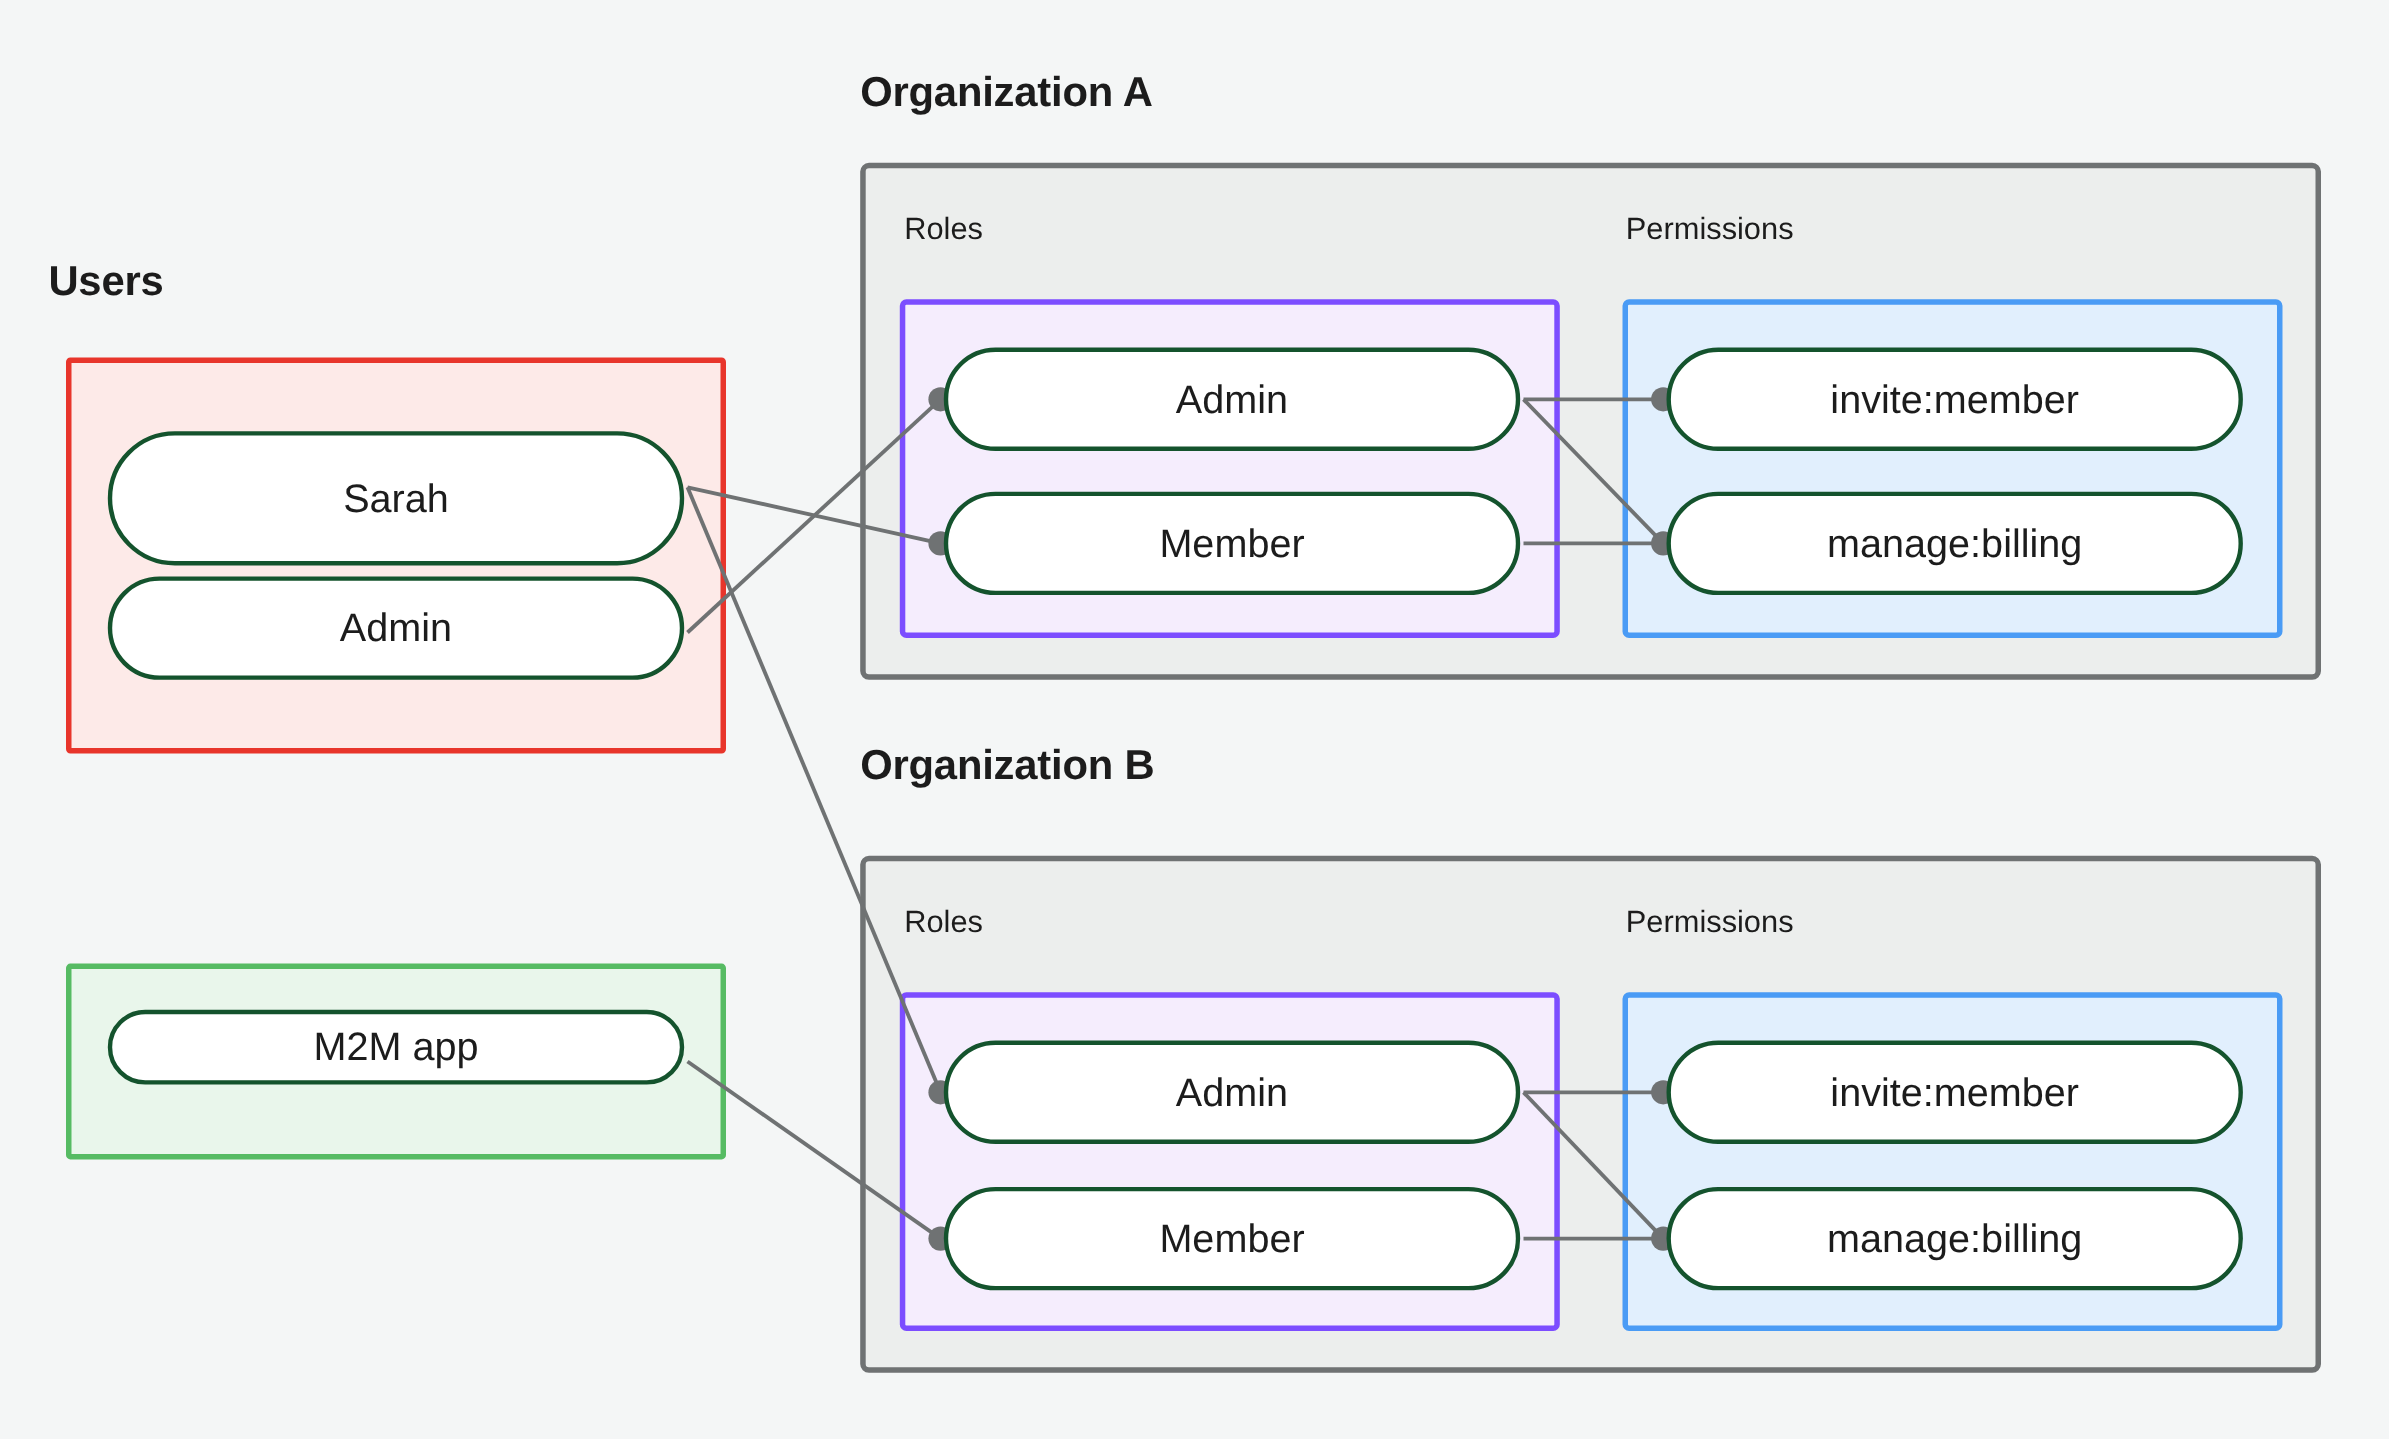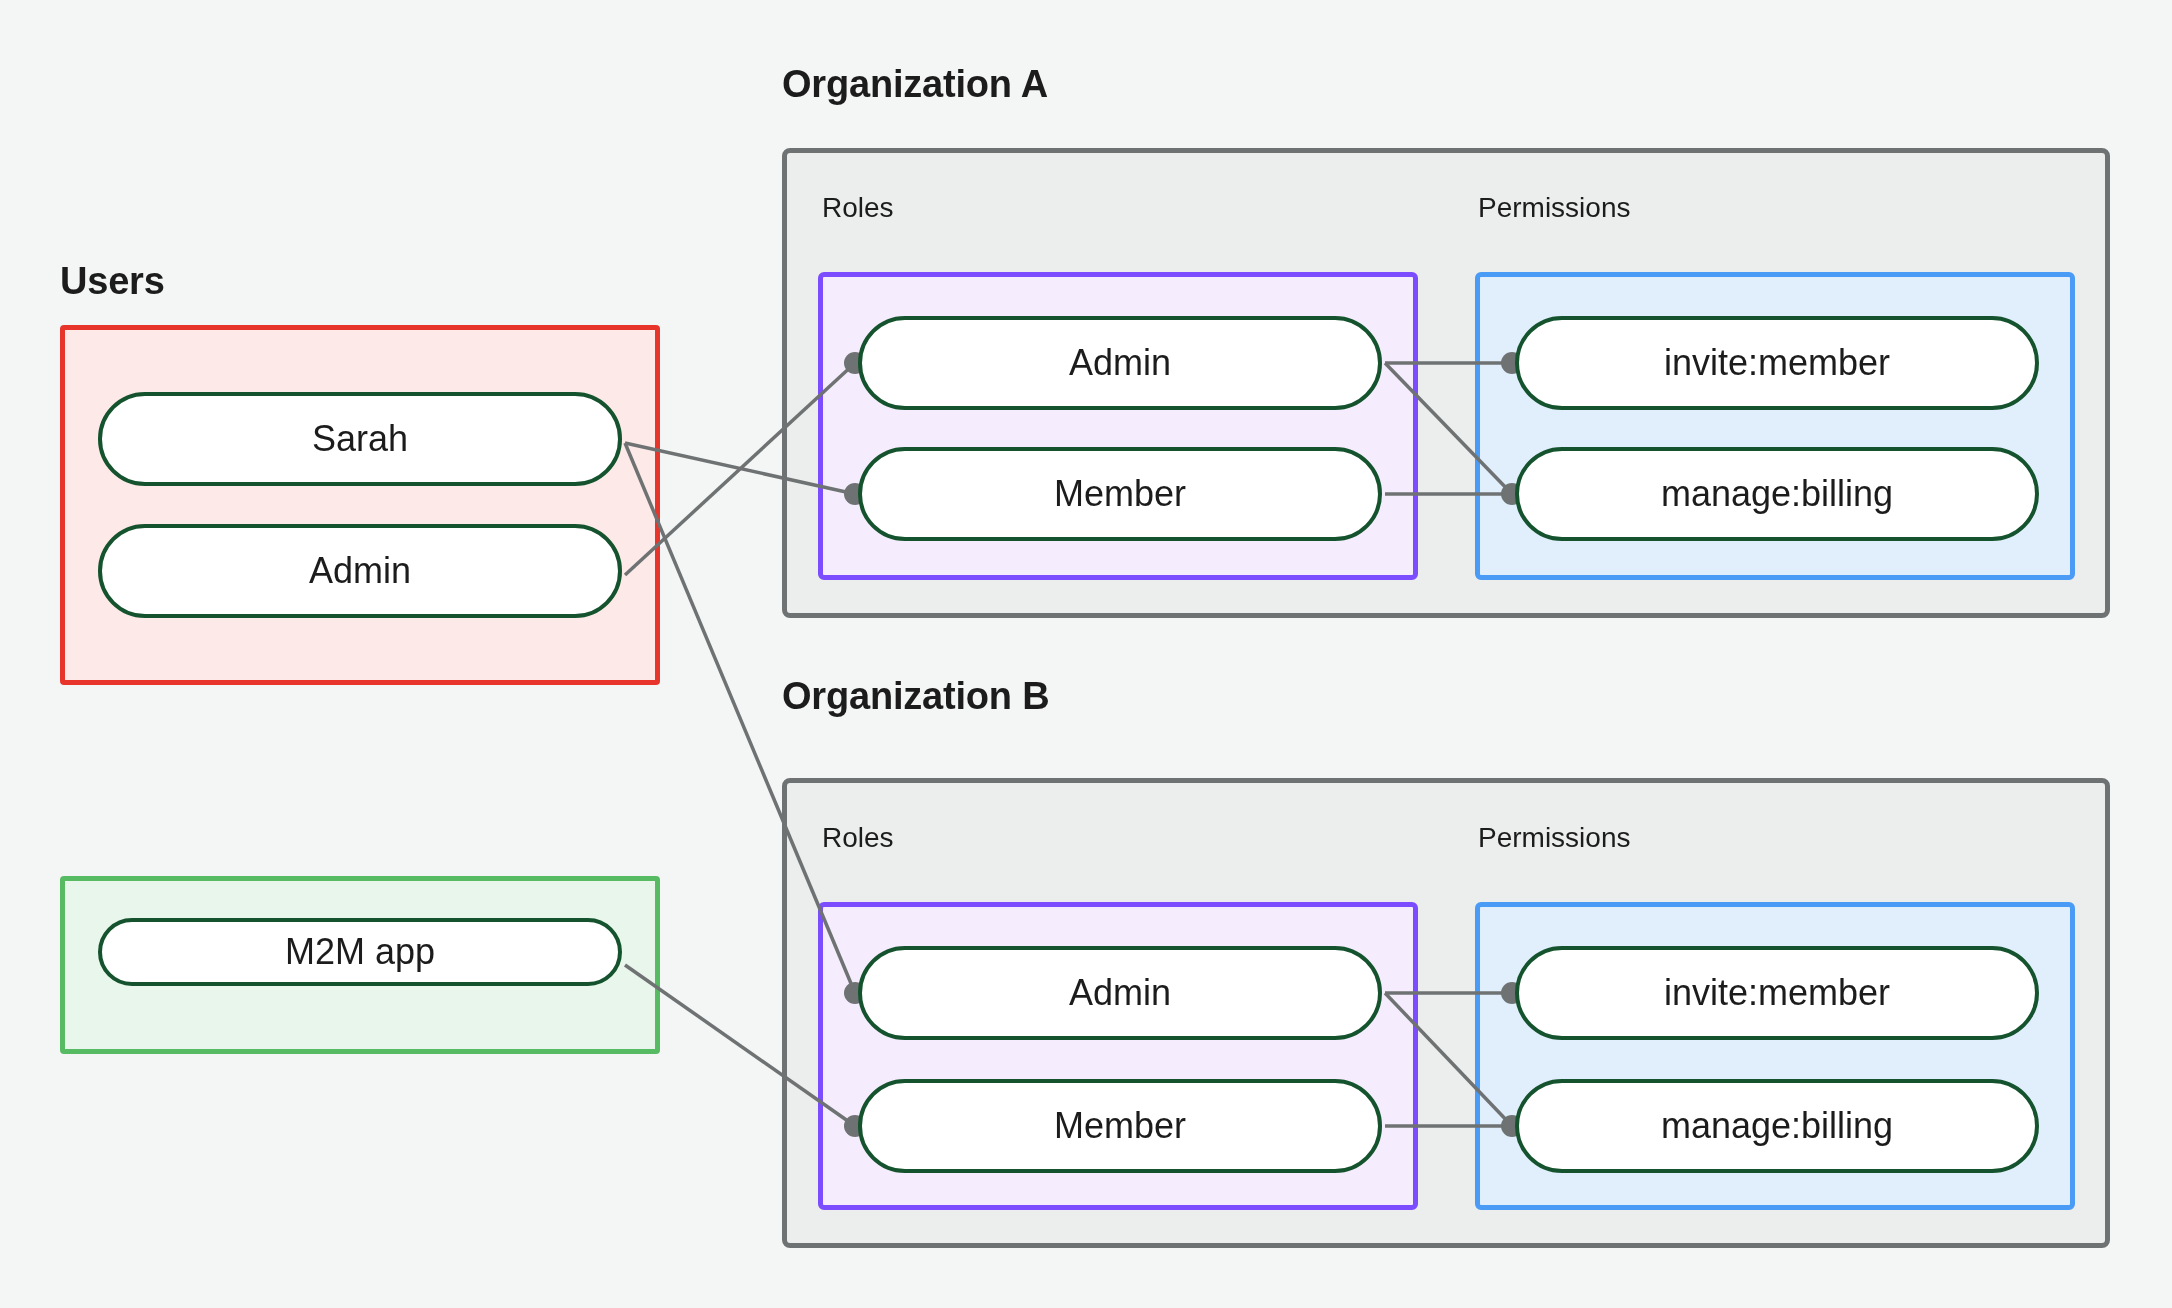--- a/index.html
+++ b/index.html
@@ -138,25 +138,25 @@
       <circle cx="855" cy="494" r="11"></circle>
       <circle cx="1512" cy="363" r="11"></circle>
       <circle cx="1512" cy="494" r="11"></circle>
       <circle cx="855" cy="993" r="11"></circle>
       <circle cx="855" cy="1126" r="11"></circle>
       <circle cx="1512" cy="993" r="11"></circle>
       <circle cx="1512" cy="1126" r="11"></circle>
     </g>
   </svg>
 
-  <div class="group-title" style="left:60px; top:235px;margin-top:25px;">Users</div>
+  <div class="group-title" style="left:44px; top:235px;">Users</div>
 
   <div class="box box-users" style="left:60px; left:60px; top:325px; width:600px; height:360px;"></div>
 
-  <div class="node" style="left:98px; top:392px; width:524px; height:94px;">Sarah</div>
+  <div class="node" style="left:98px; top:392px; width:524px; height:122px;">Sarah</div>
 
   <div class="node" style="left:98px; top:524px; width:524px; height:94px;">Admin</div>
 
 
   <div class="box box-m2m" style="left:60px; top:876px; width:600px; height:178px;"></div>
 
   <div class="node" style="left:98px; top:918px; width:524px; height:68px;">M2M app</div>
 
   <div class="org-title" style="left:782px; top:63px;">Organization A</div>
 

